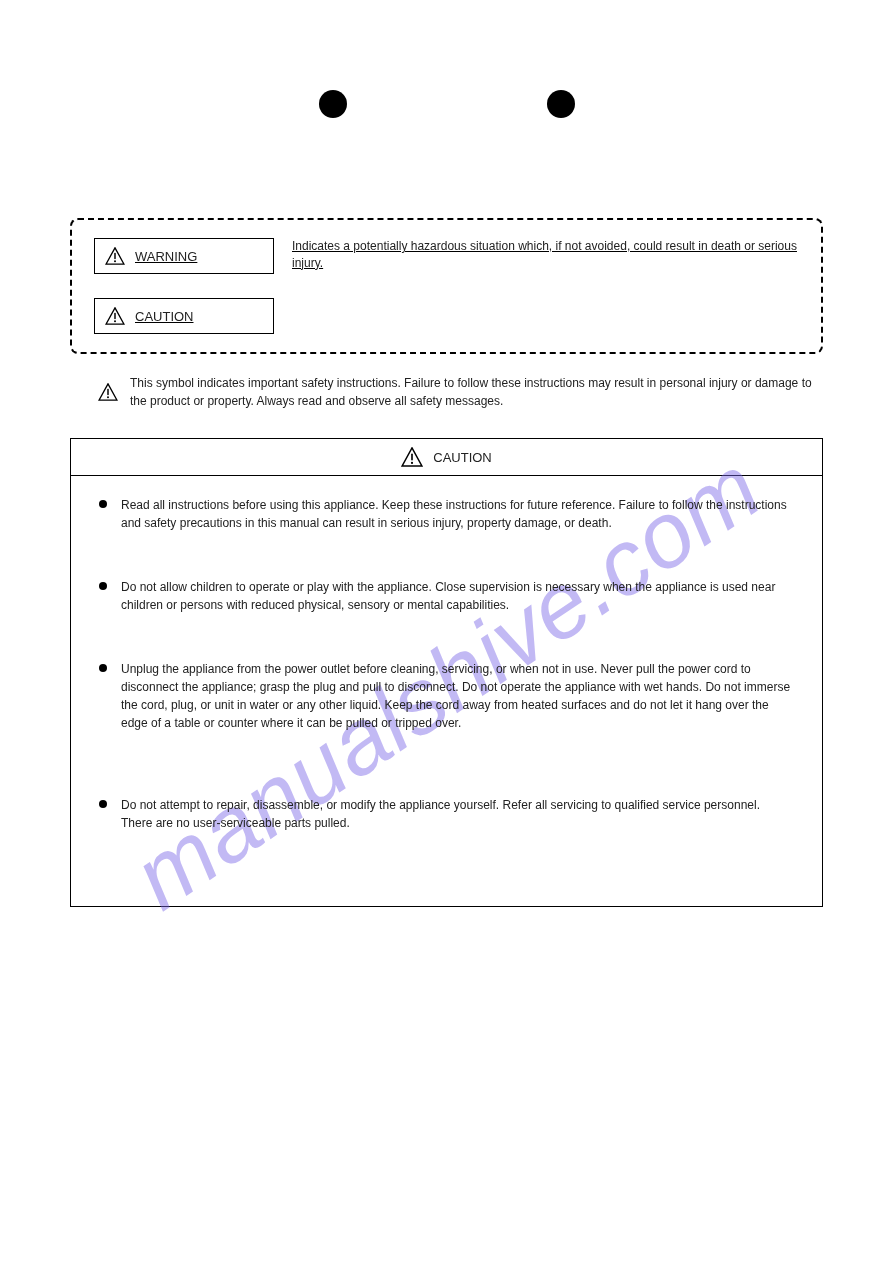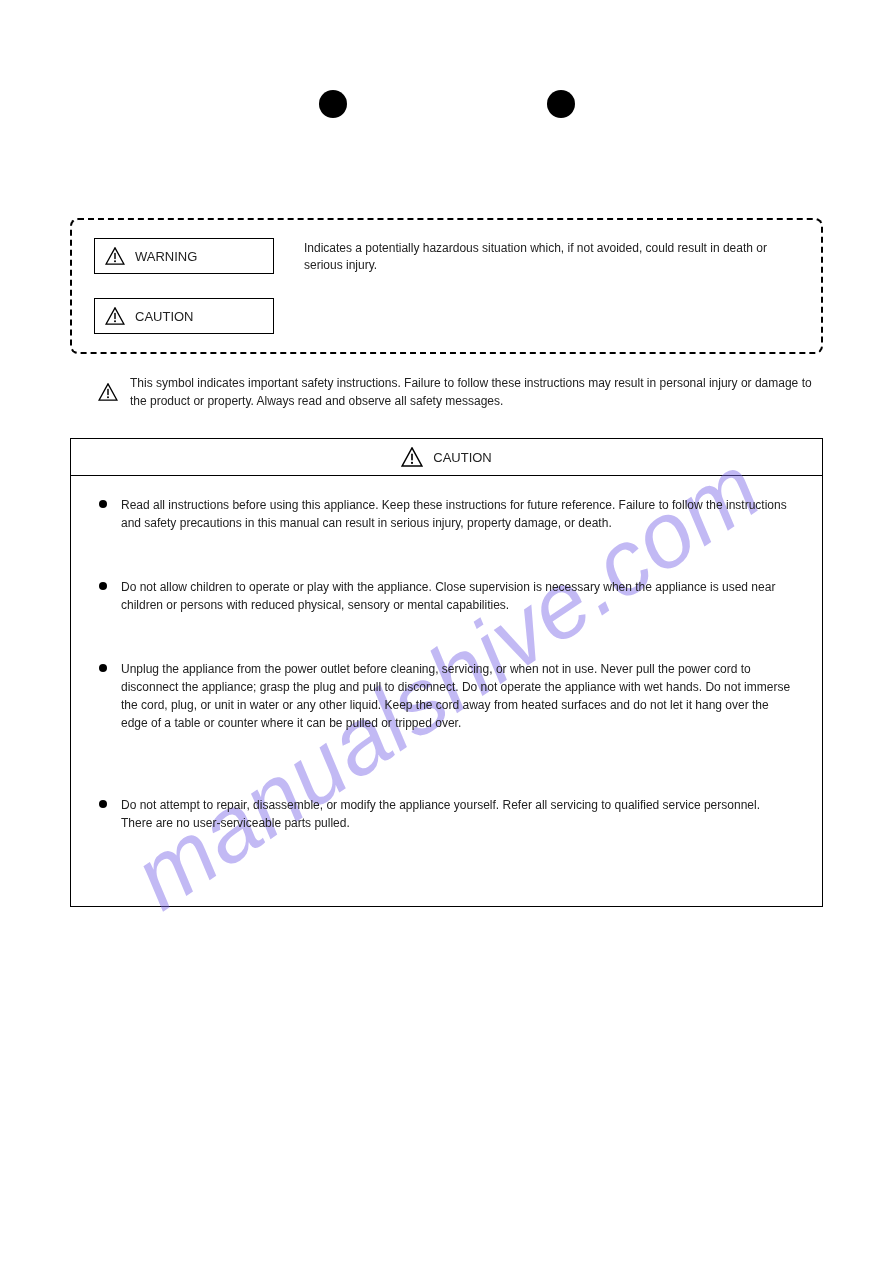--- a/index.html
+++ b/index.html
@@ -36,23 +36,24 @@
     height: 60px;
   }
   .dashed-box {
     border: 2px dashed #000000;
     border-radius: 8px;
     padding: 18px 22px 18px 22px;
     margin-bottom: 20px;
   }
   .warn-row {
     display: flex;
-    align-items: flex-end;
-    gap: 12px;
+    align-items: flex-start;
+    gap: 0;
     margin-bottom: 24px;
+    text-decoration: underline;
   }
   .warn-row:last-child {
     margin-bottom: 0;
   }
   .warn-label-box {
     border: 1px solid #000000;
     padding: 8px 14px 8px 10px;
     display: flex;
     align-items: center;
     gap: 10px;

